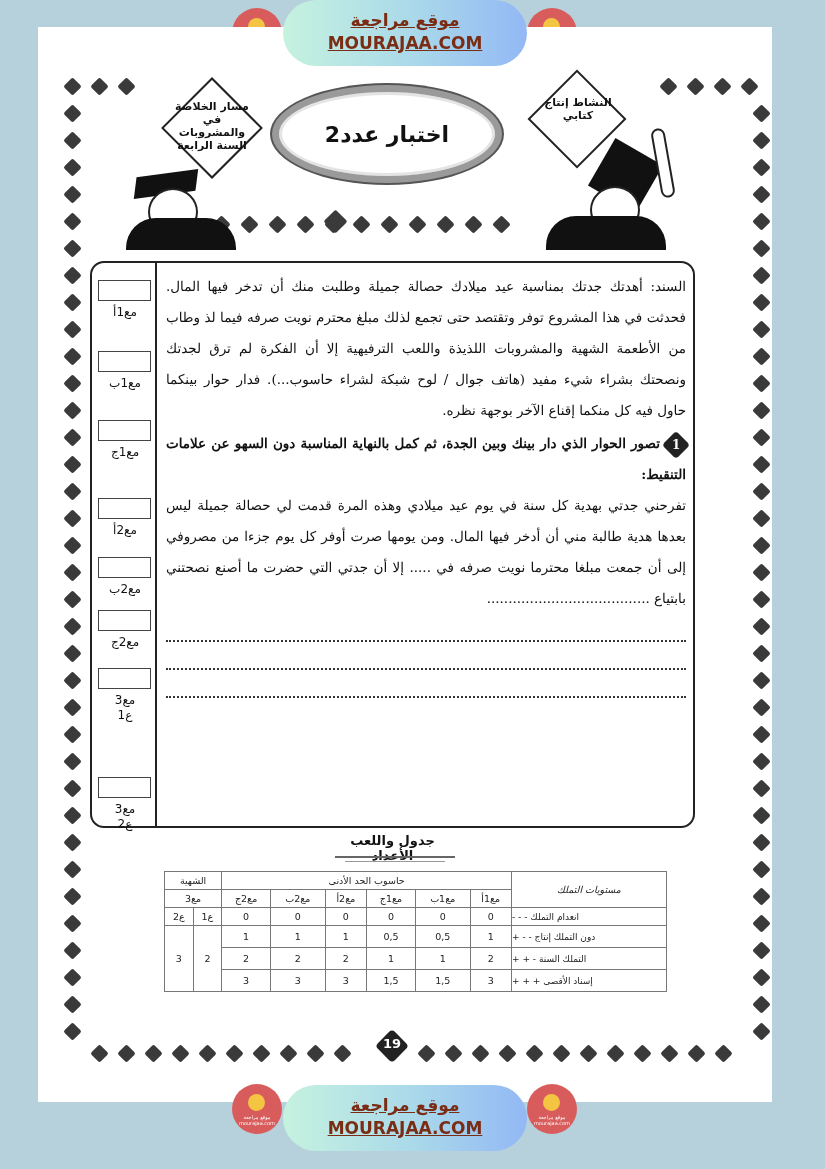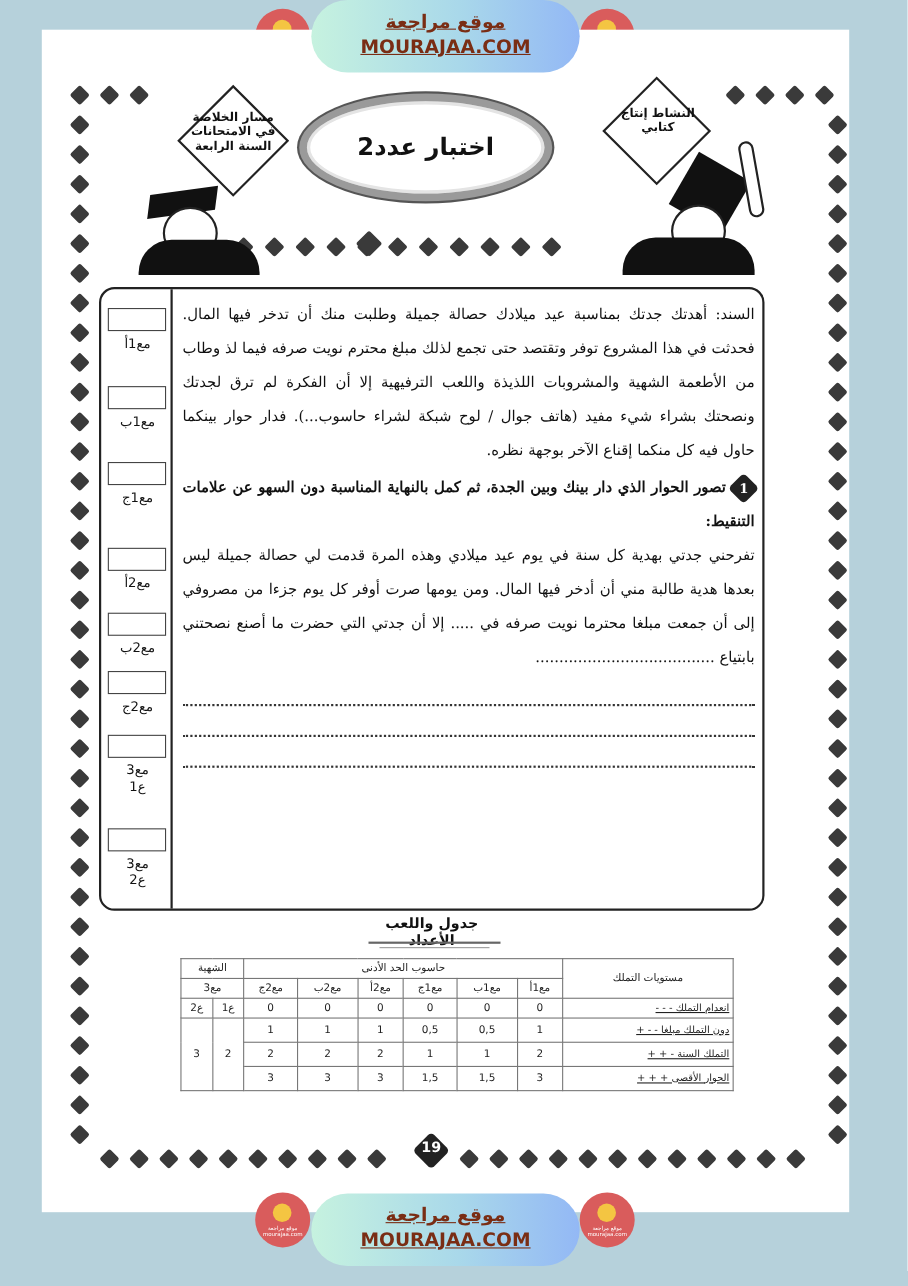--- a/index.html
+++ b/index.html
@@ -29,21 +29,21 @@
   .text-area { position: absolute; left: 74px; top: 8px; width: 520px; direction: rtl; text-align: justify; color: #111; font-size: 13.5px; line-height: 31px; font-family: "DejaVu Serif", serif; }
   .q-line { font-weight: bold; }
   .q-num { display: inline-block; width: 20px; height: 20px; background: #222; color: #fff; border-radius: 4px; transform: rotate(45deg); vertical-align: middle; margin-left: 6px; text-align: center; line-height: 20px; font-size: 12px; }
   .q-num span { display: inline-block; transform: rotate(-45deg); }
   .dots { border-bottom: 2px dotted #333; height: 28px; margin: 0; }
   .table-title { position: absolute; left: 330px; top: 833px; width: 125px; text-align: center; font-size: 13px; font-weight: bold; direction: rtl; color: #111; }
   .table-title-underline { position: absolute; left: 335px; top: 856px; width: 120px; height: 2px; background: #666; }
   .table-title-underline2 { position: absolute; left: 345px; top: 861px; width: 100px; height: 1px; background: #999; }
   table.grading { position: absolute; left: 164px; top: 871px; width: 503px; border-collapse: collapse; direction: rtl; font-size: 9.5px; color: #222; }
   table.grading td, table.grading th { border: 1px solid #777; text-align: center; height: 18px; font-weight: normal; }
-  table.grading .lvl { text-align: right; padding-right: 3px; font-size: 9px; text-decoration: underline; }
+  table.grading .lvl { text-align: left; padding-right: 3px; font-size: 9px; }
   .page-num { position: absolute; left: 380px; top: 1034px; width: 24px; height: 24px; background: #222; transform: rotate(45deg); border-radius: 4px; }
   .page-num-text { position: absolute; left: 380px; top: 1036px; width: 24px; text-align: center; color: #fff; font-weight: bold; font-size: 13px; }
 </style>
 </head>
 <body>
 
 <div class="badge" style="left:232px; top:8px;">
   <div class="logo"></div>
   <div class="small"><span>موقع مراجعة</span><br><span>mourajaa.com</span></div>
 </div>
@@ -170,27 +170,27 @@
     <div class="diamond" style="left: 636px; top: 1047px;"></div>
     <div class="diamond" style="left: 663px; top: 1047px;"></div>
     <div class="diamond" style="left: 690px; top: 1047px;"></div>
     <div class="diamond" style="left: 717px; top: 1047px;"></div>
   </div>
 
 <div class="title-oval">اختبار عدد2</div>
 
 <div class="cartoon" style="left:118px; top:78px; width:150px; height:172px;">
   <div class="sign" style="left:58px; top:14px; width:72px; height:72px;"></div>
-  <div class="sign-text" style="left:52px; top:22px; width:84px;">مسار الخلاصة في الامتحانات السنة الرابعة</div>
+  <div class="sign-text" style="left:52px; top:22px; width:84px;">مسار الخلاصة في والمشروبات السنة الرابعة</div>
   <div style="position:absolute; left:18px; top:95px; width:60px; height:22px; background:#111; transform:skew(-15deg) rotate(-8deg);"></div>
   <div style="position:absolute; left:30px; top:110px; width:50px; height:48px; border:2px solid #222; border-radius:50%; background:#fff;"></div>
   <div style="position:absolute; left:8px; top:140px; width:110px; height:32px; background:#111; border-radius:30px 30px 0 0;"></div>
 </div>
 
-<div class="cartoon" style="left:548px; top:78px; width:160px; height:172px;">
+<div class="cartoon" style="left:528px; top:78px; width:160px; height:172px;">
   <div class="sign" style="left:14px; top:6px; width:70px; height:70px;"></div>
   <div class="sign-text" style="left:12px; top:18px; width:76px; font-size:11px;">النشاط إنتاج كتابي</div>
   <div style="position:absolute; left:70px; top:70px; width:55px; height:55px; background:#111; transform:rotate(30deg);"></div>
   <div style="position:absolute; left:62px; top:108px; width:50px; height:48px; border:2px solid #222; border-radius:50%; background:#fff;"></div>
   <div style="position:absolute; left:18px; top:138px; width:120px; height:34px; background:#111; border-radius:30px 30px 0 0;"></div>
   <div style="position:absolute; left:128px; top:50px; width:14px; height:70px; border:2px solid #222; border-radius:7px; background:#fff; transform:rotate(-10deg);"></div>
 </div>
 
 <div class="main-box">
   <div class="score-col">
@@ -215,21 +215,21 @@
       <div class="score-label">مع2ب</div>
     </div>
     <div class="score-item" style="top:347px;">
       <div class="score-box"></div>
       <div class="score-label">مع2ج</div>
     </div>
     <div class="score-item" style="top:405px;">
       <div class="score-box"></div>
       <div class="score-label" style="width:30px; margin:4px auto 0;">مع3 ع1</div>
     </div>
-    <div class="score-item" style="top:490px;">
+    <div class="score-item" style="top:514px;">
       <div class="score-box"></div>
       <div class="score-label" style="width:30px; margin:4px auto 0;">مع3 ع2</div>
     </div>
   </div>
 
   <div class="text-area">
     <p>السند: أهدتك جدتك بمناسبة عيد ميلادك حصالة جميلة وطلبت منك أن تدخر فيها المال. فحدثت في هذا المشروع توفر وتقتصد حتى تجمع لذلك مبلغ محترم نويت صرفه فيما لذ وطاب من الأطعمة الشهية والمشروبات اللذيذة واللعب الترفيهية إلا أن الفكرة لم ترق لجدتك ونصحتك بشراء شيء مفيد (هاتف جوال / لوح شبكة لشراء حاسوب...). فدار حوار بينكما حاول فيه كل منكما إقناع الآخر بوجهة نظره.</p>
     <p class="q-line" style="margin-top:2px;">
       <span class="q-num"><span>1</span></span><span>تصور الحوار الذي دار بينك وبين الجدة، ثم كمل بالنهاية المناسبة دون السهو عن علامات التنقيط:</span>
     </p>
@@ -240,21 +240,21 @@
   </div>
 </div>
 
 <div class="table-title">جدول واللعب الأعداد</div>
 <div class="table-title-underline"></div>
 <div class="table-title-underline2"></div>
 
 <table class="grading">
   <tbody>
       <tr>
-    <th rowspan="2" style="width:155px;">مستويات التملك</th>
+    <th rowspan="2" style="width:155px;font-style:italic;">مستويات التملك</th>
     <th colspan="6">حاسوب الحد الأدنى</th>
     <th colspan="2">الشهية</th>
   </tr>
   <tr>
     <th>مع1أ</th>
     <th>مع1ب</th>
     <th>مع1ج</th>
     <th>مع2أ</th>
     <th>مع2ب</th>
     <th>مع2ج</th>
@@ -265,41 +265,41 @@
     <td>0</td>
     <td>0</td>
     <td>0</td>
     <td>0</td>
     <td>0</td>
     <td>0</td>
     <td>ع1</td>
     <td>ع2</td>
   </tr>
   <tr>
-    <td class="lvl" style="height:22px;">دون التملك مبلغا - - +</td>
+    <td class="lvl" style="height:22px;">دون التملك إنتاج - - +</td>
     <td>1</td>
     <td>0,5</td>
     <td>0,5</td>
     <td>1</td>
     <td>1</td>
     <td>1</td>
     <td rowspan="3">2</td>
     <td rowspan="3">3</td>
   </tr>
   <tr>
     <td class="lvl" style="height:22px;">التملك السنة - + +</td>
     <td>2</td>
     <td>1</td>
     <td>1</td>
     <td>2</td>
     <td>2</td>
     <td>2</td>
   </tr>
   <tr>
-    <td class="lvl" style="height:22px;">الحوار الأقصى + + +</td>
+    <td class="lvl" style="height:22px;">إسناد الأقصى + + +</td>
     <td>3</td>
     <td>1,5</td>
     <td>1,5</td>
     <td>3</td>
     <td>3</td>
     <td>3</td>
   </tr>
 </tbody>
   </table>
 

